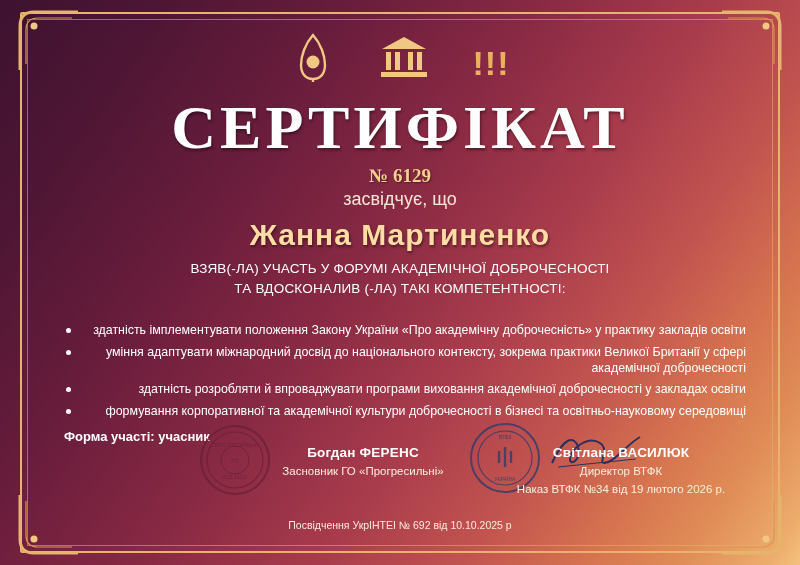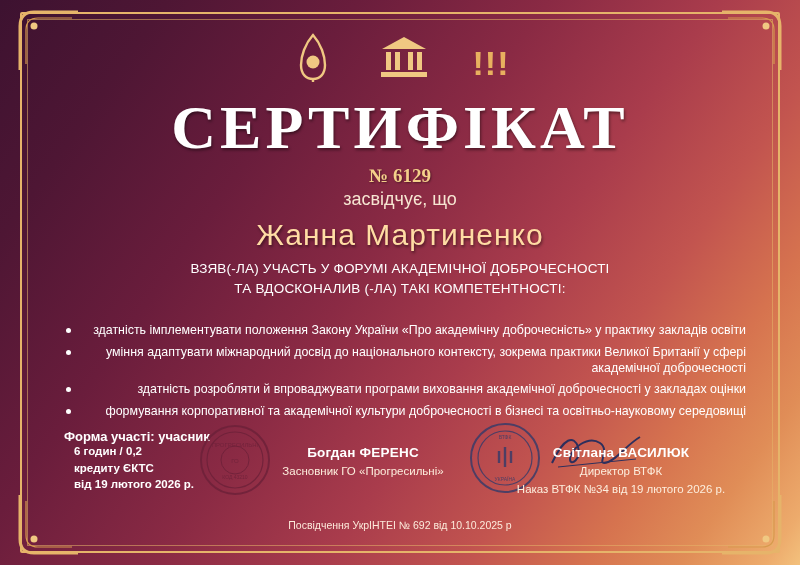--- a/index.html
+++ b/index.html
@@ -93,21 +93,21 @@
     text-shadow: 1px 1px 2px rgba(0,0,0,0.4);
   }
   .certifies {
     margin-top: 2px;
     font-size: 18px;
     color: #f7e6d2;
   }
   .recipient {
     margin-top: 8px;
     font-size: 30px;
-    font-weight: normal;
+    font-weight: bold;
     color: #ffdca4;
     letter-spacing: 1px;
     text-shadow: 1px 2px 3px rgba(0,0,0,0.45);
   }
   .statement {
     margin-top: 7px;
     font-size: 13.5px;
     line-height: 1.45;
     color: #ffffff;
     letter-spacing: 0.2px;
@@ -261,33 +261,28 @@
     <div class="recipient">Жанна  Мартиненко</div>
 
     <div class="statement">
       <div>ВЗЯВ(-ЛА) УЧАСТЬ У ФОРУМІ АКАДЕМІЧНОЇ ДОБРОЧЕСНОСТІ</div>
       <div>ТА ВДОСКОНАЛИВ (-ЛА) ТАКІ КОМПЕТЕНТНОСТІ:</div>
     </div>
 
     <ul class="comp-list">
       <li>здатність імплементувати положення Закону України «Про академічну доброчесність» у практику закладів освіти</li>
       <li>уміння адаптувати міжнародний досвід до національного контексту, зокрема практики Великої Британії у сфері академічної доброчесності</li>
-      <li>здатність розробляти й впроваджувати програми виховання академічної доброчесності у закладах оцінки</li>
+      <li>здатність розробляти й впроваджувати програми виховання академічної доброчесності у закладах освіти</li>
       <li>формування корпоративної та академічної культури доброчесності в бізнесі та освітньо-науковому середовищі</li>
     </ul>
 
     <div class="form-line">Форма участі: учасник</div>
 
     <div class="footer">
 
-      <div class="hours">
-        <div>6 годин / 0,2</div>
-        <div>кредиту ЄКТС</div>
-        <div>від 19 лютого 2026 р.</div>
-      </div>
 
       <div class="stamp stamp-1">
         <svg width="74" height="74" viewBox="0 0 74 74">
           <circle cx="37" cy="37" r="34" fill="none" stroke="#6b2038" stroke-width="2"></circle>
           <circle cx="37" cy="37" r="28" fill="none" stroke="#6b2038" stroke-width="1.2"></circle>
           <circle cx="37" cy="37" r="14" fill="none" stroke="#6b2038" stroke-width="1"></circle>
           <text x="37" y="24" text-anchor="middle" font-size="6" fill="#6b2038" font-family="Liberation Sans, sans-serif">ПРОГРЕСИЛЬНІ</text>
           <text x="37" y="40" text-anchor="middle" font-size="6" fill="#6b2038" font-family="Liberation Sans, sans-serif">ГО</text>
           <text x="37" y="56" text-anchor="middle" font-size="5" fill="#6b2038" font-family="Liberation Sans, sans-serif">КОД 43210</text>
         </svg>

